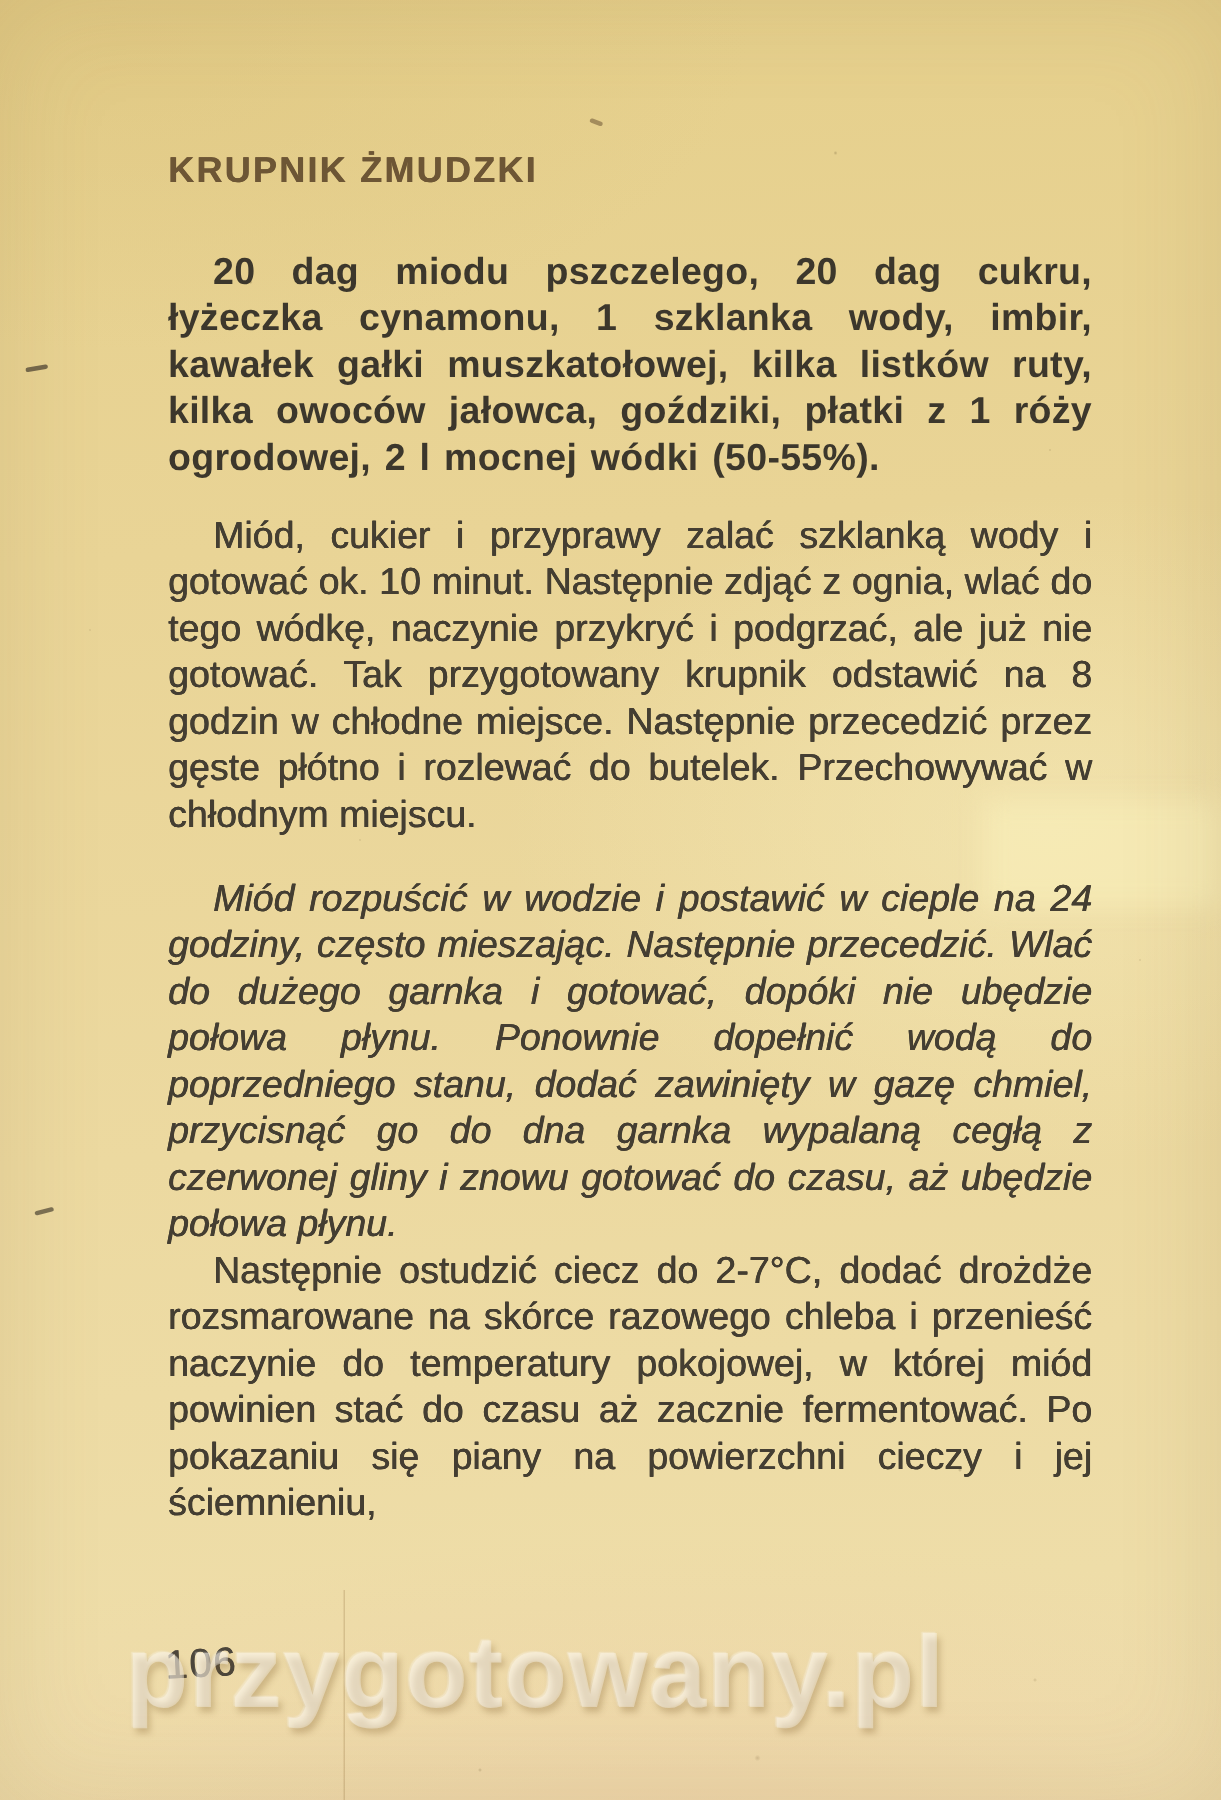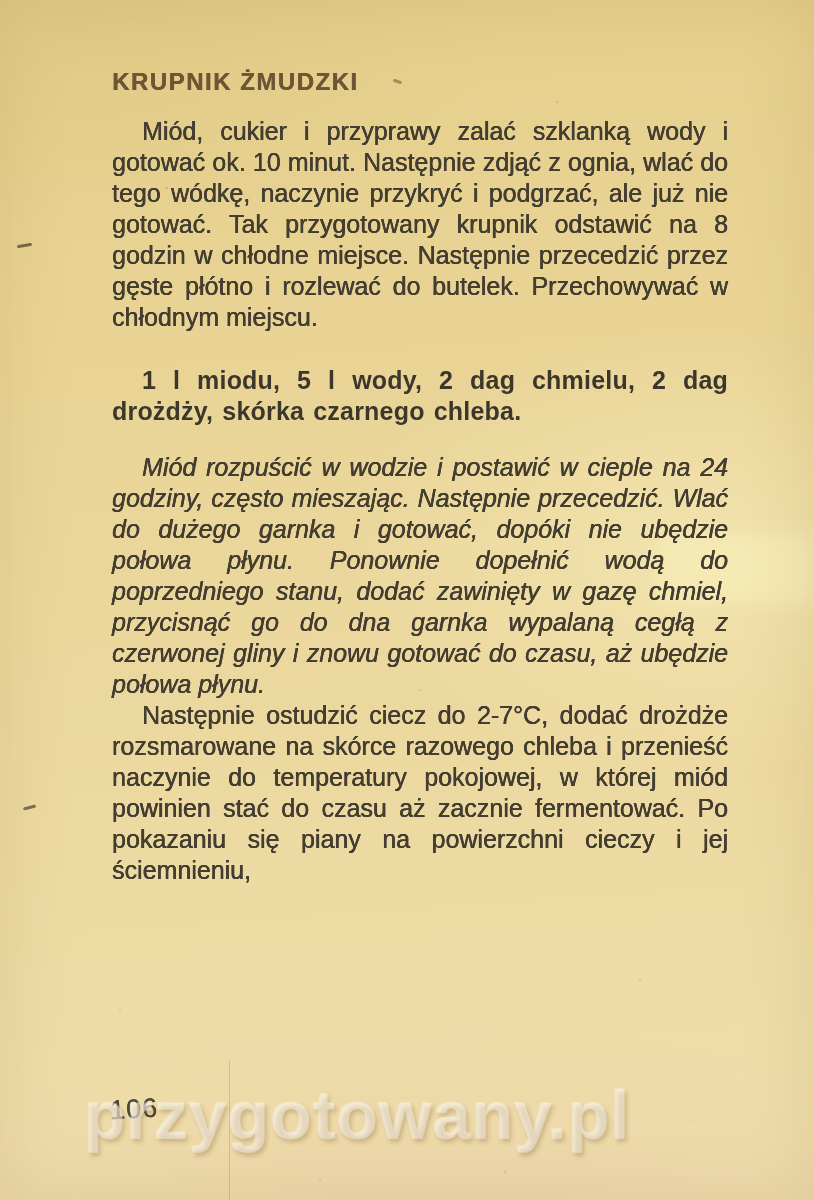--- a/index.html
+++ b/index.html
@@ -44,21 +44,21 @@
     position: absolute; left: 112px; top: 0; width: 616px;
     color: #413b30;
   }
   .recipe-title {
     margin: 0;
     font-size: 24px; font-weight: 700; line-height: 26px;
     letter-spacing: 1.5px;
     color: #6d5635;
     text-shadow: 0.4px 0 0 currentColor;
   }
-  .t1 { padding-top: 69px; }
+  .t1 { padding-top: 101px; }
   .t2 { padding-top: 43px; }
   .content p {
     margin: 0;
     font-size: 25px; line-height: 31px;
     text-align: justify;
     text-indent: 30px;
   }
   .ingredients {
     font-weight: 700;
     color: #3c372c;
@@ -113,22 +113,22 @@
 <div class="page">
   <div class="speckles"></div>
   <div class="light-patch"></div>
   <div class="fold"></div>
   <div class="mark dash1"></div>
   <div class="mark dash2"></div>
   <div class="mark tick1"></div>
 
   <div class="content">
     <h2 class="recipe-title t1">KRUPNIK ŻMUDZKI</h2>
+    <p class="ingredients">20 dag miodu pszczelego, 20 dag cukru, łyżeczka cynamonu, 1 szklanka wody, imbir, kawałek gałki muszkatołowej, kilka listków ruty, kilka owoców jałowca, goździki, płatki z 1 róży ogrodowej, 2 l mocnej wódki (50-55%).</p>
     <p class="instructions">Miód, cukier i przyprawy zalać szklanką wody i gotować ok. 10 minut. Następnie zdjąć z ognia, wlać do tego wódkę, naczynie przykryć i podgrzać, ale już nie gotować. Tak przygotowany krupnik odstawić na 8 godzin w chłodne miejsce. Następnie przecedzić przez gęste płótno i rozlewać do butelek. Przechowywać w chłodnym miejscu.</p>
 
-    <p class="ingredients i2">1 l miodu, 5 l wody, 2 dag chmielu, 2 dag drożdży, skórka czarnego chleba.</p>
     <p class="instructions p4">Miód rozpuścić w wodzie i postawić w cieple na 24 godziny, często mieszając. Następnie przecedzić. Wlać do dużego garnka i gotować, dopóki nie ubędzie połowa płynu. Ponownie dopełnić wodą do poprzedniego stanu, dodać zawinięty w gazę chmiel, przycisnąć go do dna garnka wypalaną cegłą z czerwonej gliny i znowu gotować do czasu, aż ubędzie połowa płynu.</p>
     <p class="instructions cont">Następnie ostudzić ciecz do 2-7°C, dodać drożdże rozsmarowane na skórce razowego chleba i przenieść naczynie do temperatury pokojowej, w której miód powinien stać do czasu aż zacznie fermentować. Po pokazaniu się piany na powierzchni cieczy i jej ściemnieniu,</p>
   </div>
 
   <div class="page-number">106</div>
   <div class="watermark">przygotowany.pl</div>
 </div>
 
 </body></html>

